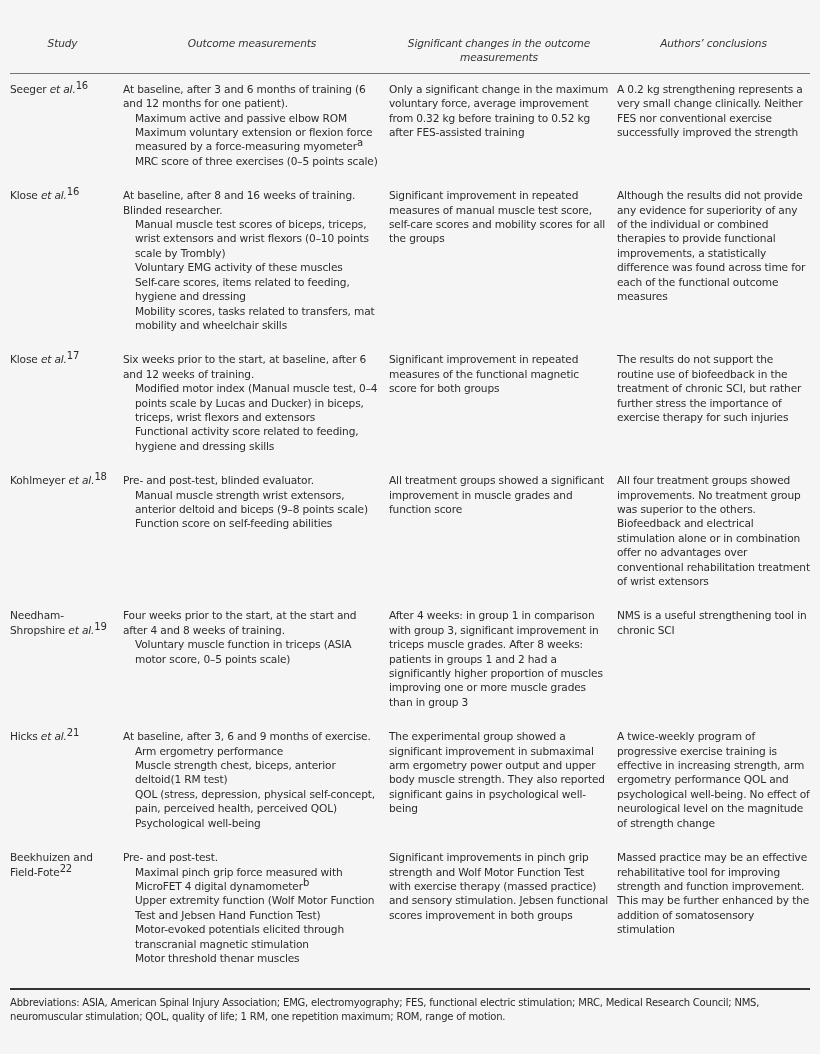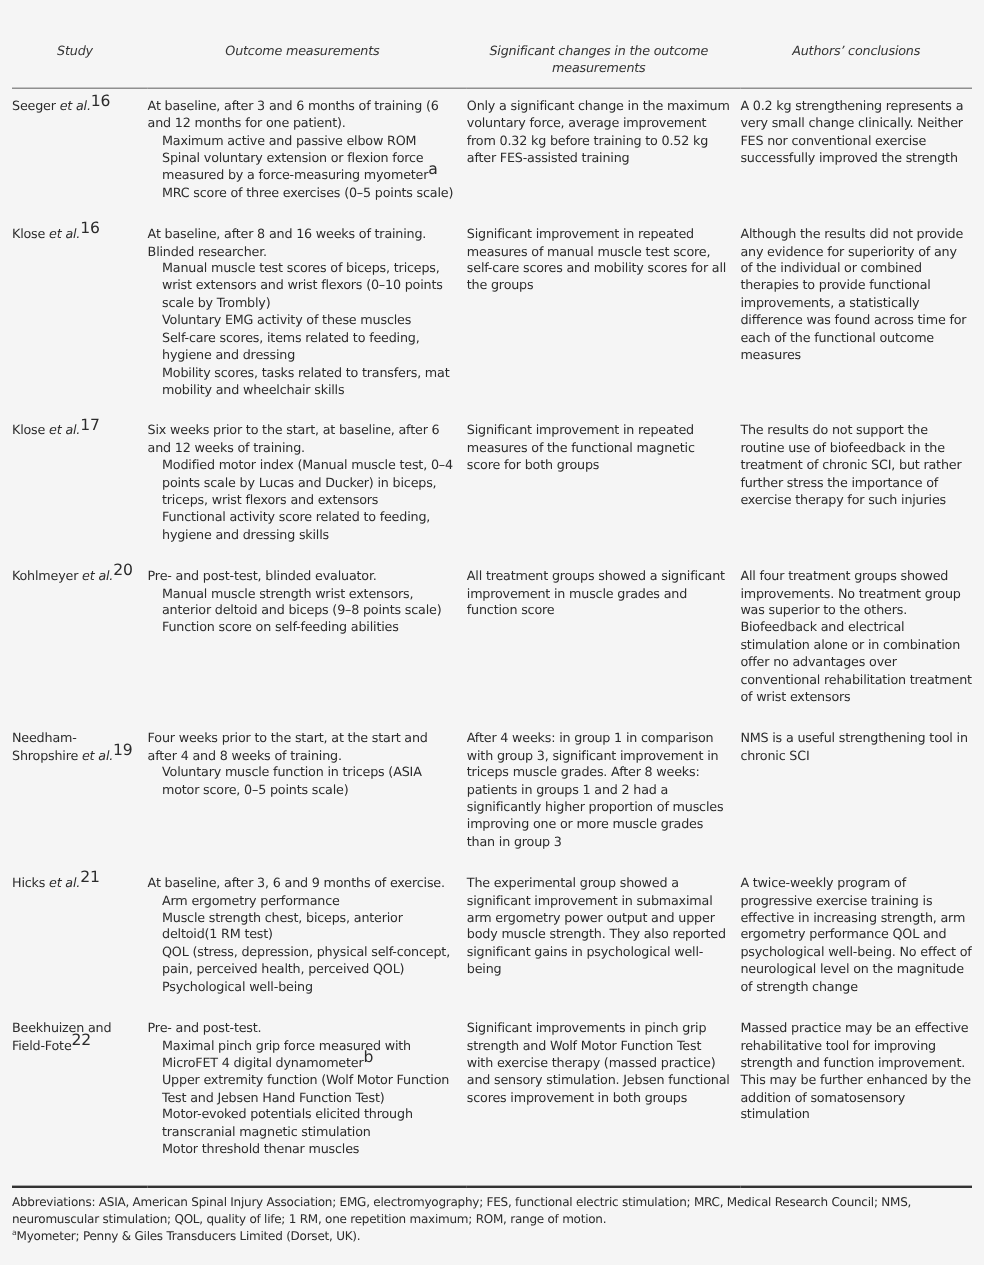--- a/index.html
+++ b/index.html
@@ -18,21 +18,21 @@
   col.c4 { width: 193px; }
   th {
     text-align: center; font-weight: normal; font-style: italic;
     vertical-align: top; padding: 0 0 8px 0; color: #333;
     border-bottom: 1.2px solid #777;
     margin-top: 40px;
   }
   td { vertical-align: top; padding: 8px 0 12px 0; }
   td.pr, th.pr { padding-right: 8px; }
   .sub { padding-left: 12px; }
-  sup { font-size: 13px; line-height: 0; vertical-align: 4px; }
+  sup { font-size: 10px; line-height: 0; vertical-align: 4px; }
   tbody tr:last-child td { border-bottom: 2.2px solid #333; padding-bottom: 23px; }
   .foot { margin-top: 6px; font-size: 10px; line-height: 14px; letter-spacing: -0.2px; }
   .foot sup { font-size: 6.5px; }
   i { font-style: italic; }
 </style>
 </head>
 <body>
 
 <div class="wrap">
   <table>
@@ -49,21 +49,21 @@
         <th class="pr">Significant changes in the outcome measurements</th>
         <th>Authors’ conclusions</th>
       </tr>
     </thead>
     <tbody id="tbody">
         <tr>
           <td class="pr"><span>Seeger</span> <i>et al.</i><sup>16</sup></td>
           <td class="pr">
             <div>At baseline, after 3 and 6 months of training (6 and 12 months for one patient).</div>
             <div class="sub"><span>Maximum active and passive elbow ROM</span></div>
-            <div class="sub"><span>Spinal voluntary extension or flexion force measured by a force-measuring myometer</span><sup>a</sup></div>
+            <div class="sub"><span>Maximum voluntary extension or flexion force measured by a force-measuring myometer</span><sup>a</sup></div>
             <div class="sub"><span>MRC score of three exercises (0–5 points scale)</span></div>
           </td>
           <td class="pr">Only a significant change in the maximum voluntary force, average improvement from 0.32 kg before training to 0.52 kg after FES-assisted training</td>
           <td>A 0.2 kg strengthening represents a very small change clinically. Neither FES nor conventional exercise successfully improved the strength</td>
         </tr>
         <tr>
           <td class="pr"><span>Klose</span> <i>et al.</i><sup>16</sup></td>
           <td class="pr">
             <div>At baseline, after 8 and 16 weeks of training. Blinded researcher.</div>
             <div class="sub"><span>Manual muscle test scores of biceps, triceps, wrist extensors and wrist flexors (0–10 points scale by Trombly)</span></div>
@@ -78,21 +78,21 @@
           <td class="pr"><span>Klose</span> <i>et al.</i><sup>17</sup></td>
           <td class="pr">
             <div>Six weeks prior to the start, at baseline, after 6 and 12 weeks of training.</div>
             <div class="sub"><span>Modified motor index (Manual muscle test, 0–4 points scale by Lucas and Ducker) in biceps, triceps, wrist flexors and extensors</span></div>
             <div class="sub"><span>Functional activity score related to feeding, hygiene and dressing skills</span></div>
           </td>
           <td class="pr">Significant improvement in repeated measures of the functional magnetic score for both groups</td>
           <td>The results do not support the routine use of biofeedback in the treatment of chronic SCI, but rather further stress the importance of exercise therapy for such injuries</td>
         </tr>
         <tr>
-          <td class="pr"><span>Kohlmeyer</span> <i>et al.</i><sup>20</sup></td>
+          <td class="pr"><span>Kohlmeyer</span> <i>et al.</i><sup>18</sup></td>
           <td class="pr">
             <div>Pre- and post-test, blinded evaluator.</div>
             <div class="sub"><span>Manual muscle strength wrist extensors, anterior deltoid and biceps (9–8 points scale)</span></div>
             <div class="sub"><span>Function score on self-feeding abilities</span></div>
           </td>
           <td class="pr">All treatment groups showed a significant improvement in muscle grades and function score</td>
           <td>All four treatment groups showed improvements. No treatment group was superior to the others. Biofeedback and electrical stimulation alone or in combination offer no advantages over conventional rehabilitation treatment of wrist extensors</td>
         </tr>
         <tr>
           <td class="pr"><span>Needham-</span><br><span>Shropshire</span> <i>et al.</i><sup>19</sup></td>
@@ -125,15 +125,14 @@
             <div class="sub"><span>Motor threshold thenar muscles</span></div>
           </td>
           <td class="pr">Significant improvements in pinch grip strength and Wolf Motor Function Test with exercise therapy (massed practice) and sensory stimulation. Jebsen functional scores improvement in both groups</td>
           <td>Massed practice may be an effective rehabilitative tool for improving strength and function improvement. This may be further enhanced by the addition of somatosensory stimulation</td>
         </tr>
       </tbody>
   </table>
 
   <div class="foot">
     <div>Abbreviations: ASIA, American Spinal Injury Association; EMG, electromyography; FES, functional electric stimulation; MRC, Medical Research Council; NMS, neuromuscular stimulation; QOL, quality of life; 1 RM, one repetition maximum; ROM, range of motion.</div>
-    <div><sup>a</sup><span>Myometer; Penny &amp; Giles Transducers Limited (Dorset, UK).</span></div>
   </div>
 </div>
 
 </body></html>

